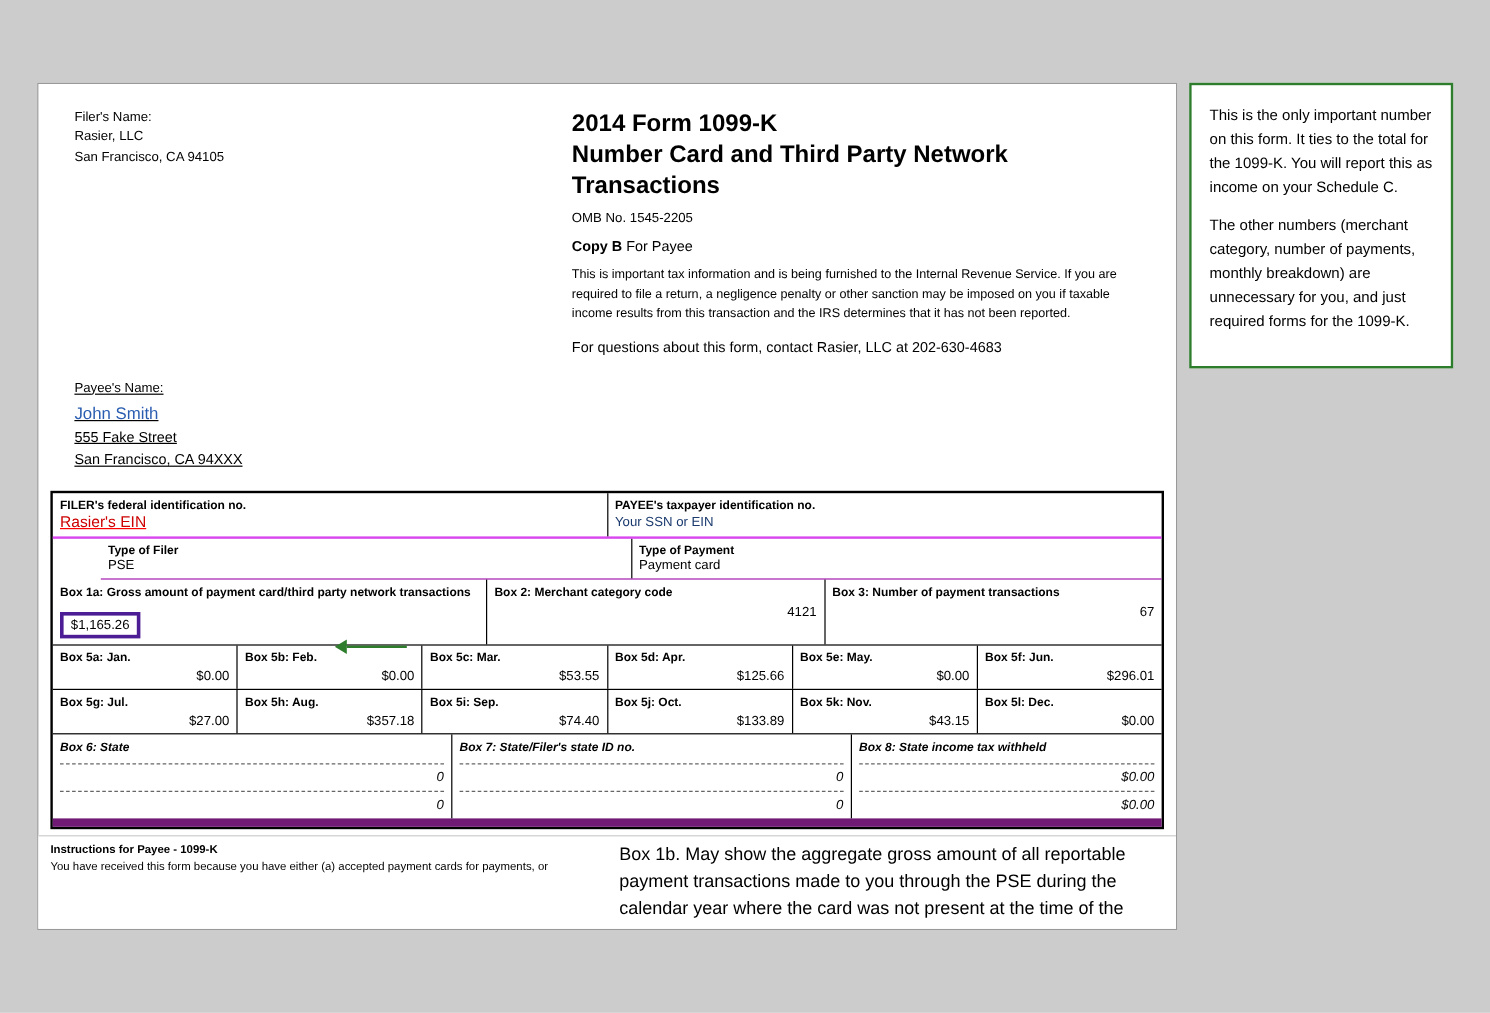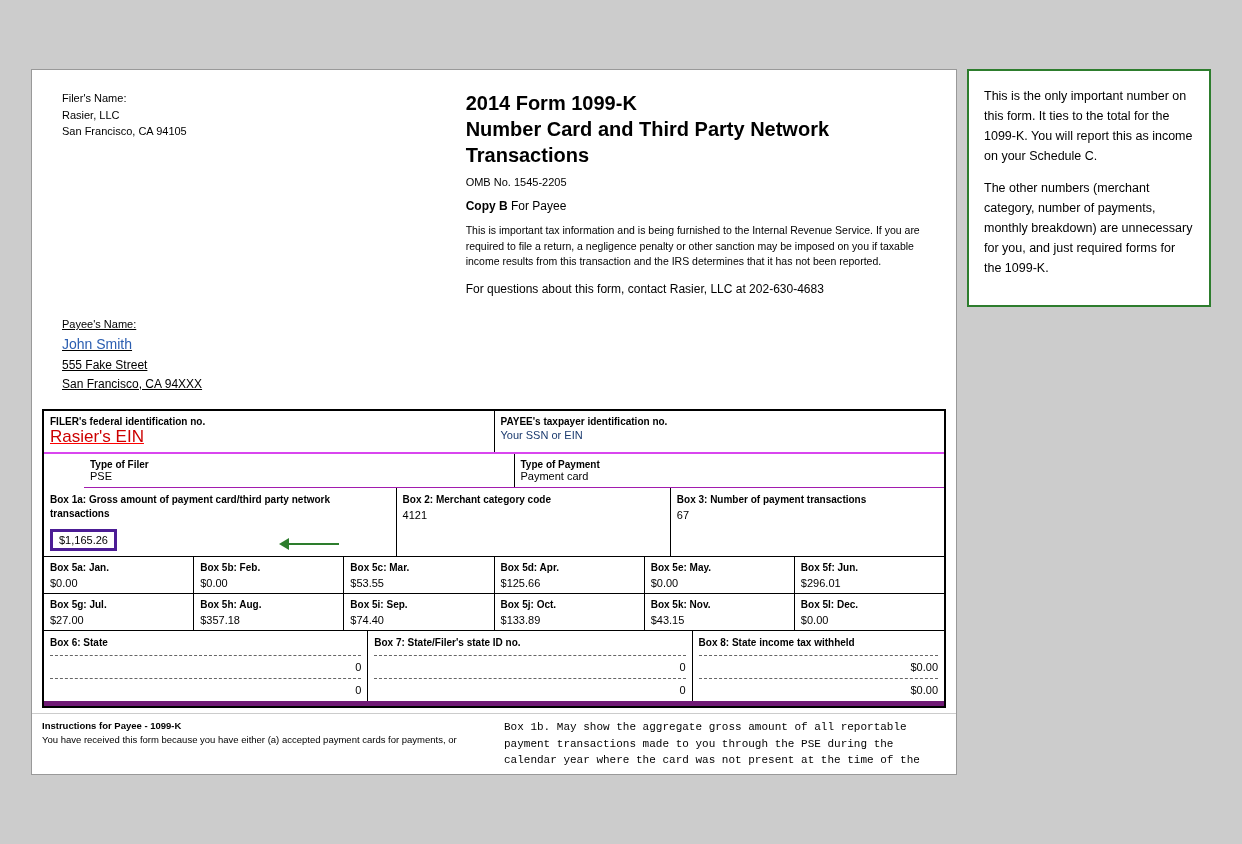--- a/index.html
+++ b/index.html
@@ -92,24 +92,24 @@
       font-weight: bold;
       line-height: 1.4;
     }
     .cell-value {
       font-size: 11px;
       color: #1a3a6e;
       margin-top: 2px;
     }
     .cell-value-red {
       color: #cc0000;
-      font-size: 17px;
+      font-size: 13px;
     }
     .cell-value-right {
-      text-align: left;
+      text-align: right;
       font-size: 11px;
       margin-top: 2px;
     }
     .row-filer {
       display: flex;
       border-bottom: 2px solid #d946ef;
     }
     .filer-left {
       flex: 1;
       padding: 5px 6px;
@@ -192,21 +192,22 @@
       flex: 1;
       padding: 4px 6px;
       border-right: 1px solid #000;
     }
     .monthly-cell:last-child {
       border-right: none;
     }
     
     .state-row {
       display: flex;
-      border-bottom: 5px solid #701a75;
+      border-bottom: 7px solid #701a75;
+      font-style: italic;
     }
     .state-box6 {
       flex: 1.3;
       padding: 5px 6px;
       border-right: 1px solid #000;
     }
     .state-box7 {
       flex: 1.3;
       padding: 5px 6px;
       border-right: 1px solid #000;
@@ -231,27 +232,26 @@
       background: white;
       border-top: 1px solid #ccc;
     }
     .footer-left {
       flex: 1;
       font-size: 9.5px;
       line-height: 1.5;
     }
     .footer-right {
       flex: 1;
-      font-size: 11px;
-      line-height: 1.5;
-      font-family: Liberation Mono, monospace;
+      font-size: 15px;
+      line-height: 1.5;
     }
     
     .sidebar-annotation {
-      width: 244px;
+      width: 220px;
       border: 2px solid #2d7d2d;
       background: white;
       padding: 15px;
       font-size: 12.5px;
       line-height: 1.6;
     }
     .annotation-para {
       margin-bottom: 12px;
     }
     .filer-label-small {

